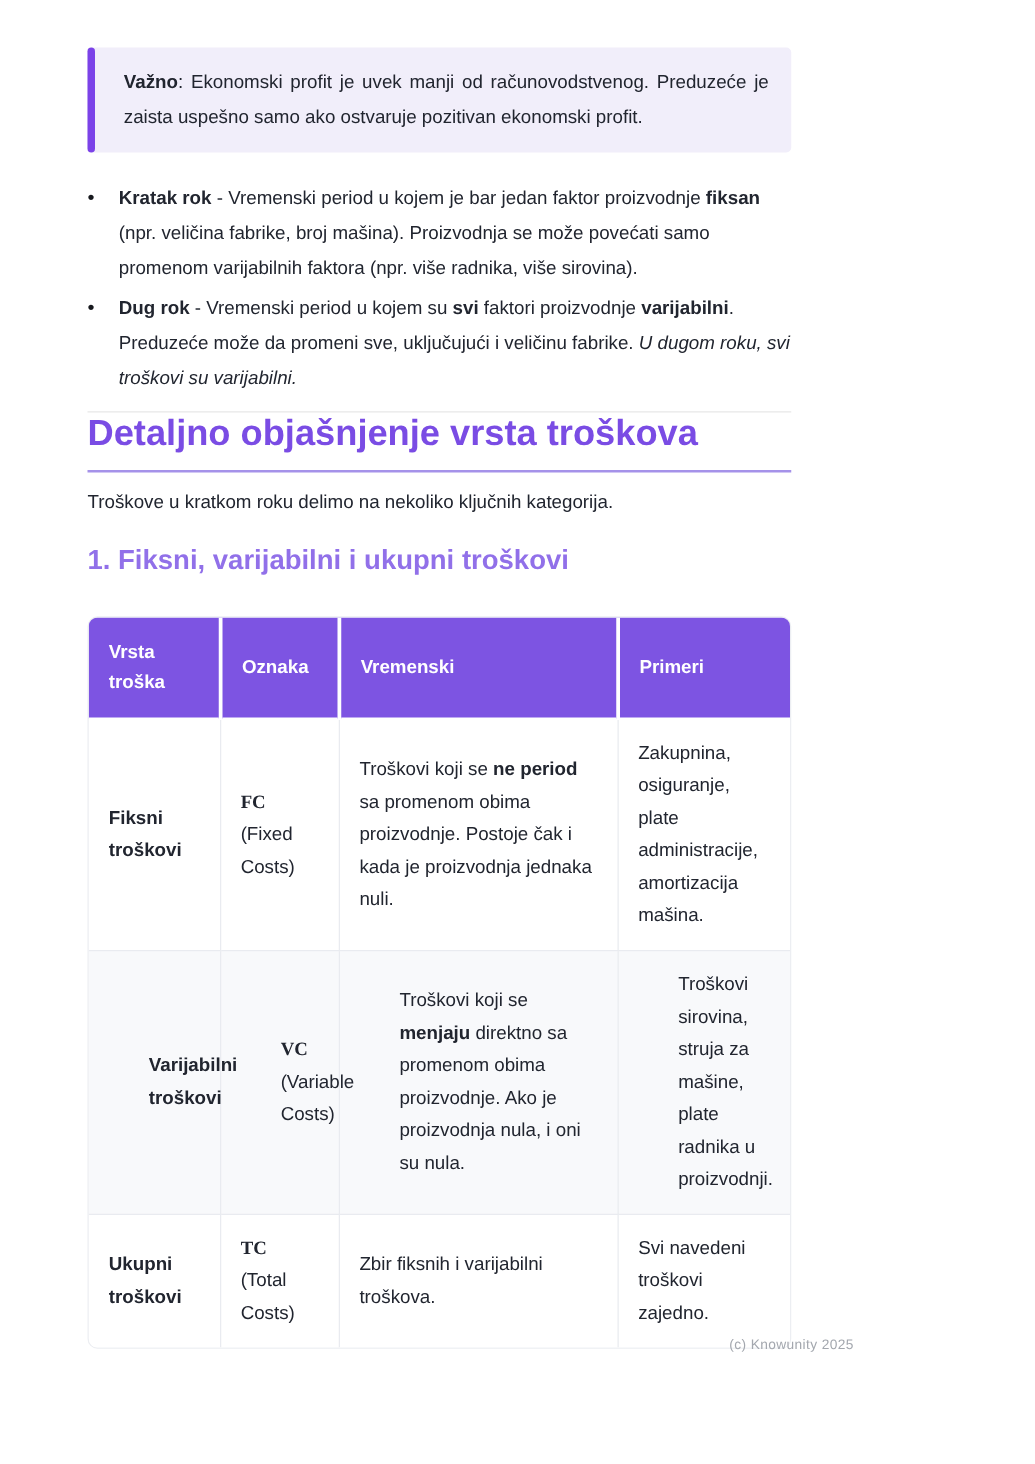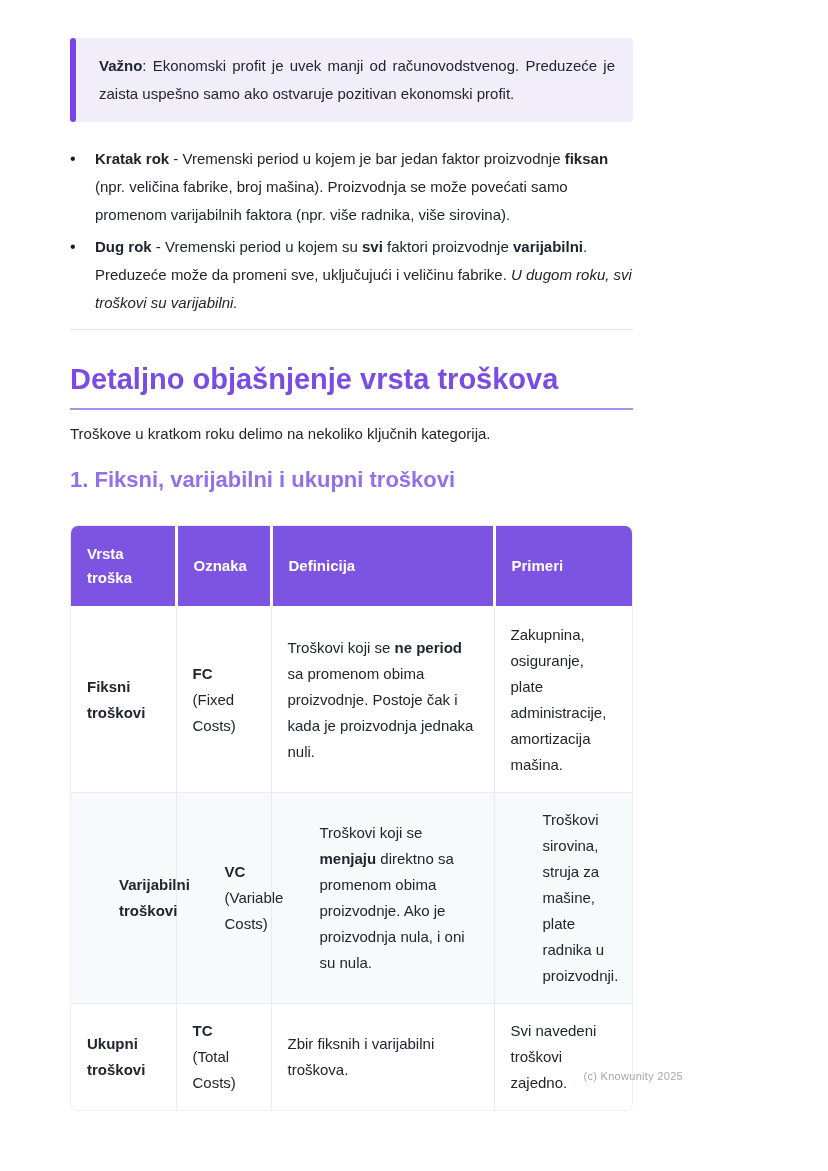--- a/index.html
+++ b/index.html
@@ -59,21 +59,20 @@
     color: var(--text-dark, #21252f);
   }
 
   .divider {
     border: none;
     border-top: 1px solid var(--divider-gray, #e8e8e8);
     margin-top: 12px;
   }
 
   h1.section-title {
-    margin-top: 32px;
     font-size: 29px;
     line-height: 35px;
     font-weight: bold;
     color: var(--heading-purple, #7a4ce4);
     padding-bottom: 11px;
     border-bottom: 2px solid var(--heading-underline, #a592e9);
   }
   p.intro {
     margin-top: 12px;
     font-size: 15px;
@@ -118,21 +117,21 @@
     vertical-align: middle;
     padding: 14px 14px 14px 16px;
     border-right: 1px solid #e9ebf0;
     border-bottom: 1px solid #e9ebf0;
     background: #ffffff;
   }
   table.costs td:last-child { border-right: none; }
   table.costs tr:last-child td { border-bottom: none; }
   table.costs tr.alt td { background: var(--row-alt-bg, #f8f9fb); padding-left: 48px; }
   td.c-vrsta { font-weight: bold; }
-  td .code { font-weight: bold; }
+  td .code { font-weight: bold; font-family: Liberation Serif, serif; }
 
   
   .footer {
     position: absolute;
     top: 1046px;
     right: 53px;
     font-size: 11px;
     letter-spacing: 0.3px;
     color: var(--footer-gray, #a3a7ae);
     z-index: 1;
@@ -185,21 +184,21 @@
         <colgroup>
           <col style="width:105px">
           <col style="width:95px">
           <col style="width:223px">
           <col style="width:140px">
         </colgroup>
         <thead>
           <tr>
             <th>Vrsta troška</th>
             <th>Oznaka</th>
-            <th>Definicija</th>
+            <th>Vremenski</th>
             <th>Primeri</th>
           </tr>
         </thead>
         <tbody>
           <tr>
             <td class="c-vrsta">Fiksni troškovi</td>
             <td class="c-oznaka">
               <div class="code">FC</div>
               <div>(Fixed Costs)</div>
             </td>

